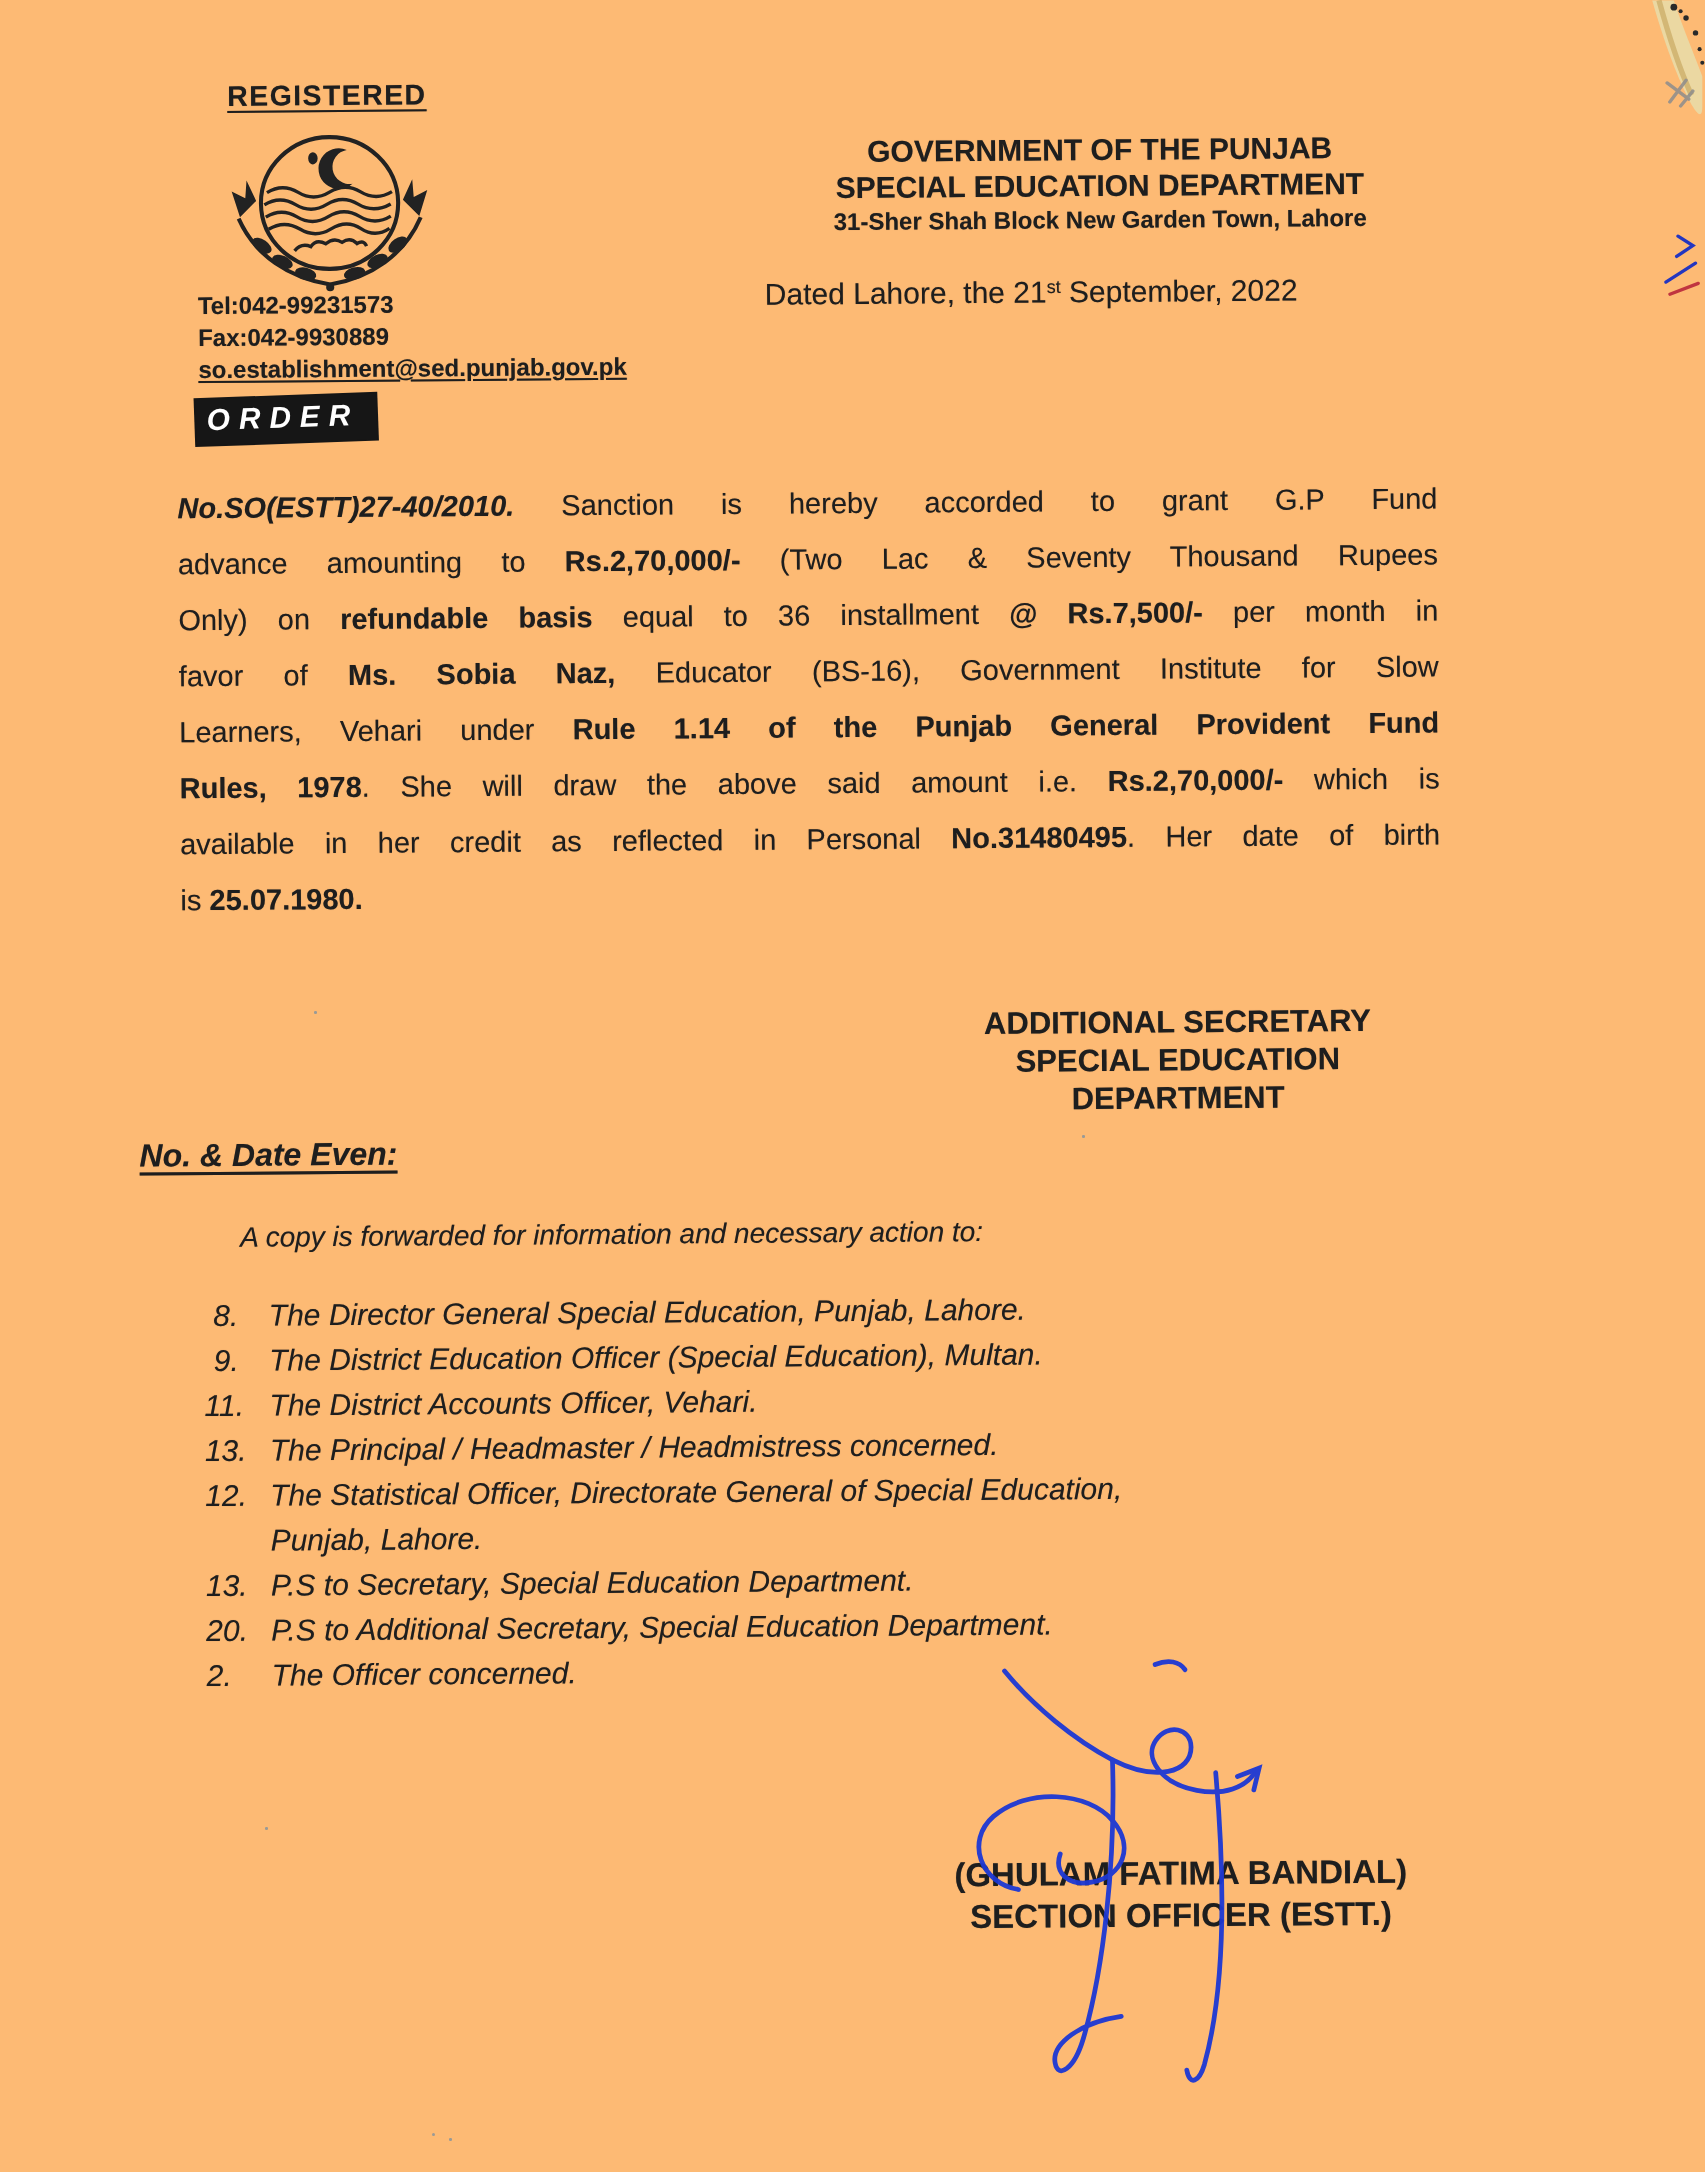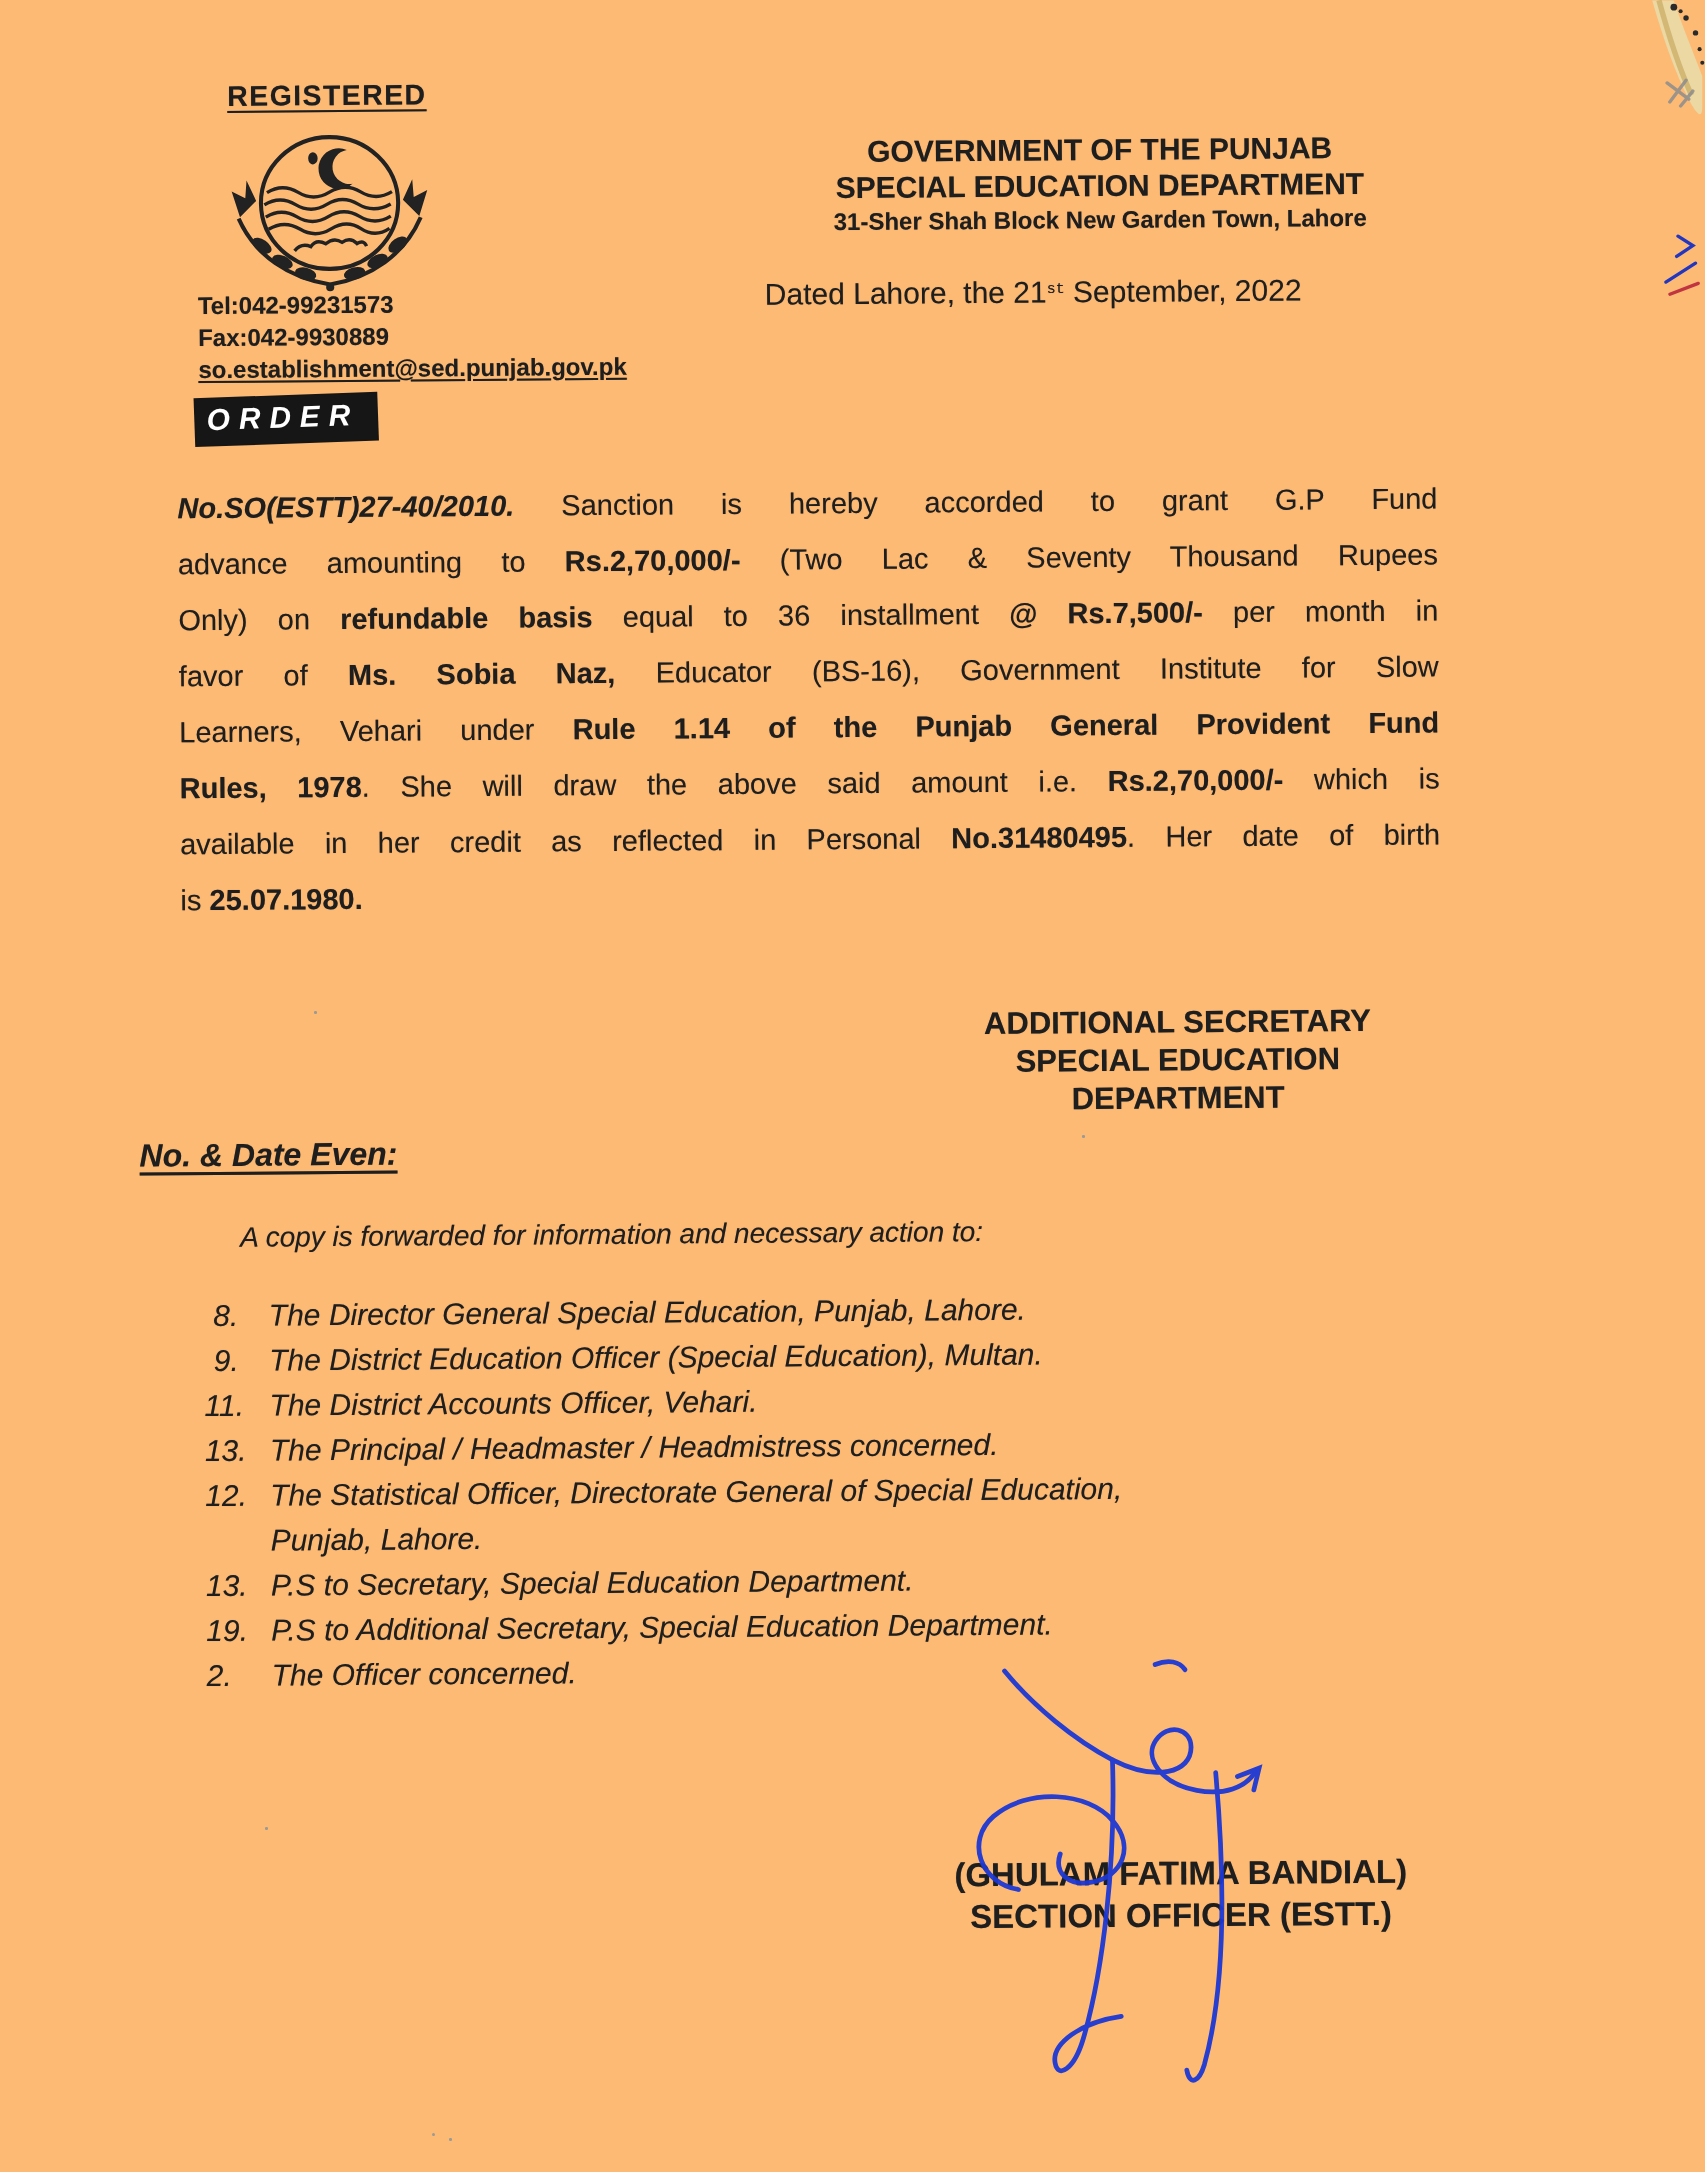--- a/index.html
+++ b/index.html
@@ -16,21 +16,21 @@
     letter-spacing:1.4px;text-decoration:underline;text-underline-offset:4.8px;
   }
   .crest{position:absolute;left:221px;top:112px;width:231px;height:180px;}
 
   .hdr-right{position:absolute;left:754px;top:134px;width:706px;text-align:center;}
   .hdr-right .gov{font-size:30px;font-weight:700;line-height:36px;}
   .hdr-right .dept{font-size:30px;font-weight:700;line-height:36px;}
   .hdr-right .addr{font-size:24px;font-weight:700;line-height:31px;}
 
   .dateline{position:absolute;left:771px;top:277px;font-size:30px;}
-  .dateline sup{font-size:15px;vertical-align:9.5px;font-family:Liberation Mono, monospace;}
+  .dateline sup{font-size:18px;vertical-align:9.5px;}
 
   .contact{position:absolute;left:204px;top:285px;font-size:24px;font-weight:700;line-height:32px;}
   .contact .email{text-decoration:underline;text-underline-offset:3.4px;}
 
   .orderbox{
     position:absolute;left:201px;top:392px;background:#161616;color:#ffffff;
     font-size:30px;font-weight:700;font-style:italic;letter-spacing:8.8px;
     padding:4.1px 17.7px 8.1px 11px;transform:rotate(-1.6deg);
     box-shadow:0 0 0 1.4px #161616;
   }
@@ -160,21 +160,21 @@
         </div>
       <div class="ccrow">
           <span class="ccnum txt">12.</span>
           <span class="cctext txt"><span>The Statistical Officer, Directorate General of Special Education,</span><br><span>Punjab, Lahore.</span></span>
         </div>
       <div class="ccrow">
           <span class="ccnum txt">13.</span>
           <span class="cctext txt">P.S to Secretary, Special Education Department.</span>
         </div>
       <div class="ccrow">
-          <span class="ccnum txt">19.</span>
+          <span class="ccnum txt">20.</span>
           <span class="cctext txt">P.S to Additional Secretary, Special Education Department.</span>
         </div>
       <div class="ccrow">
           <span class="ccnum txt">2.</span>
           <span class="cctext txt">The Officer concerned.</span>
         </div>
     </div>
 
     <div class="signame">
       <div class="txt">(GHULAM FATIMA BANDIAL)</div>

